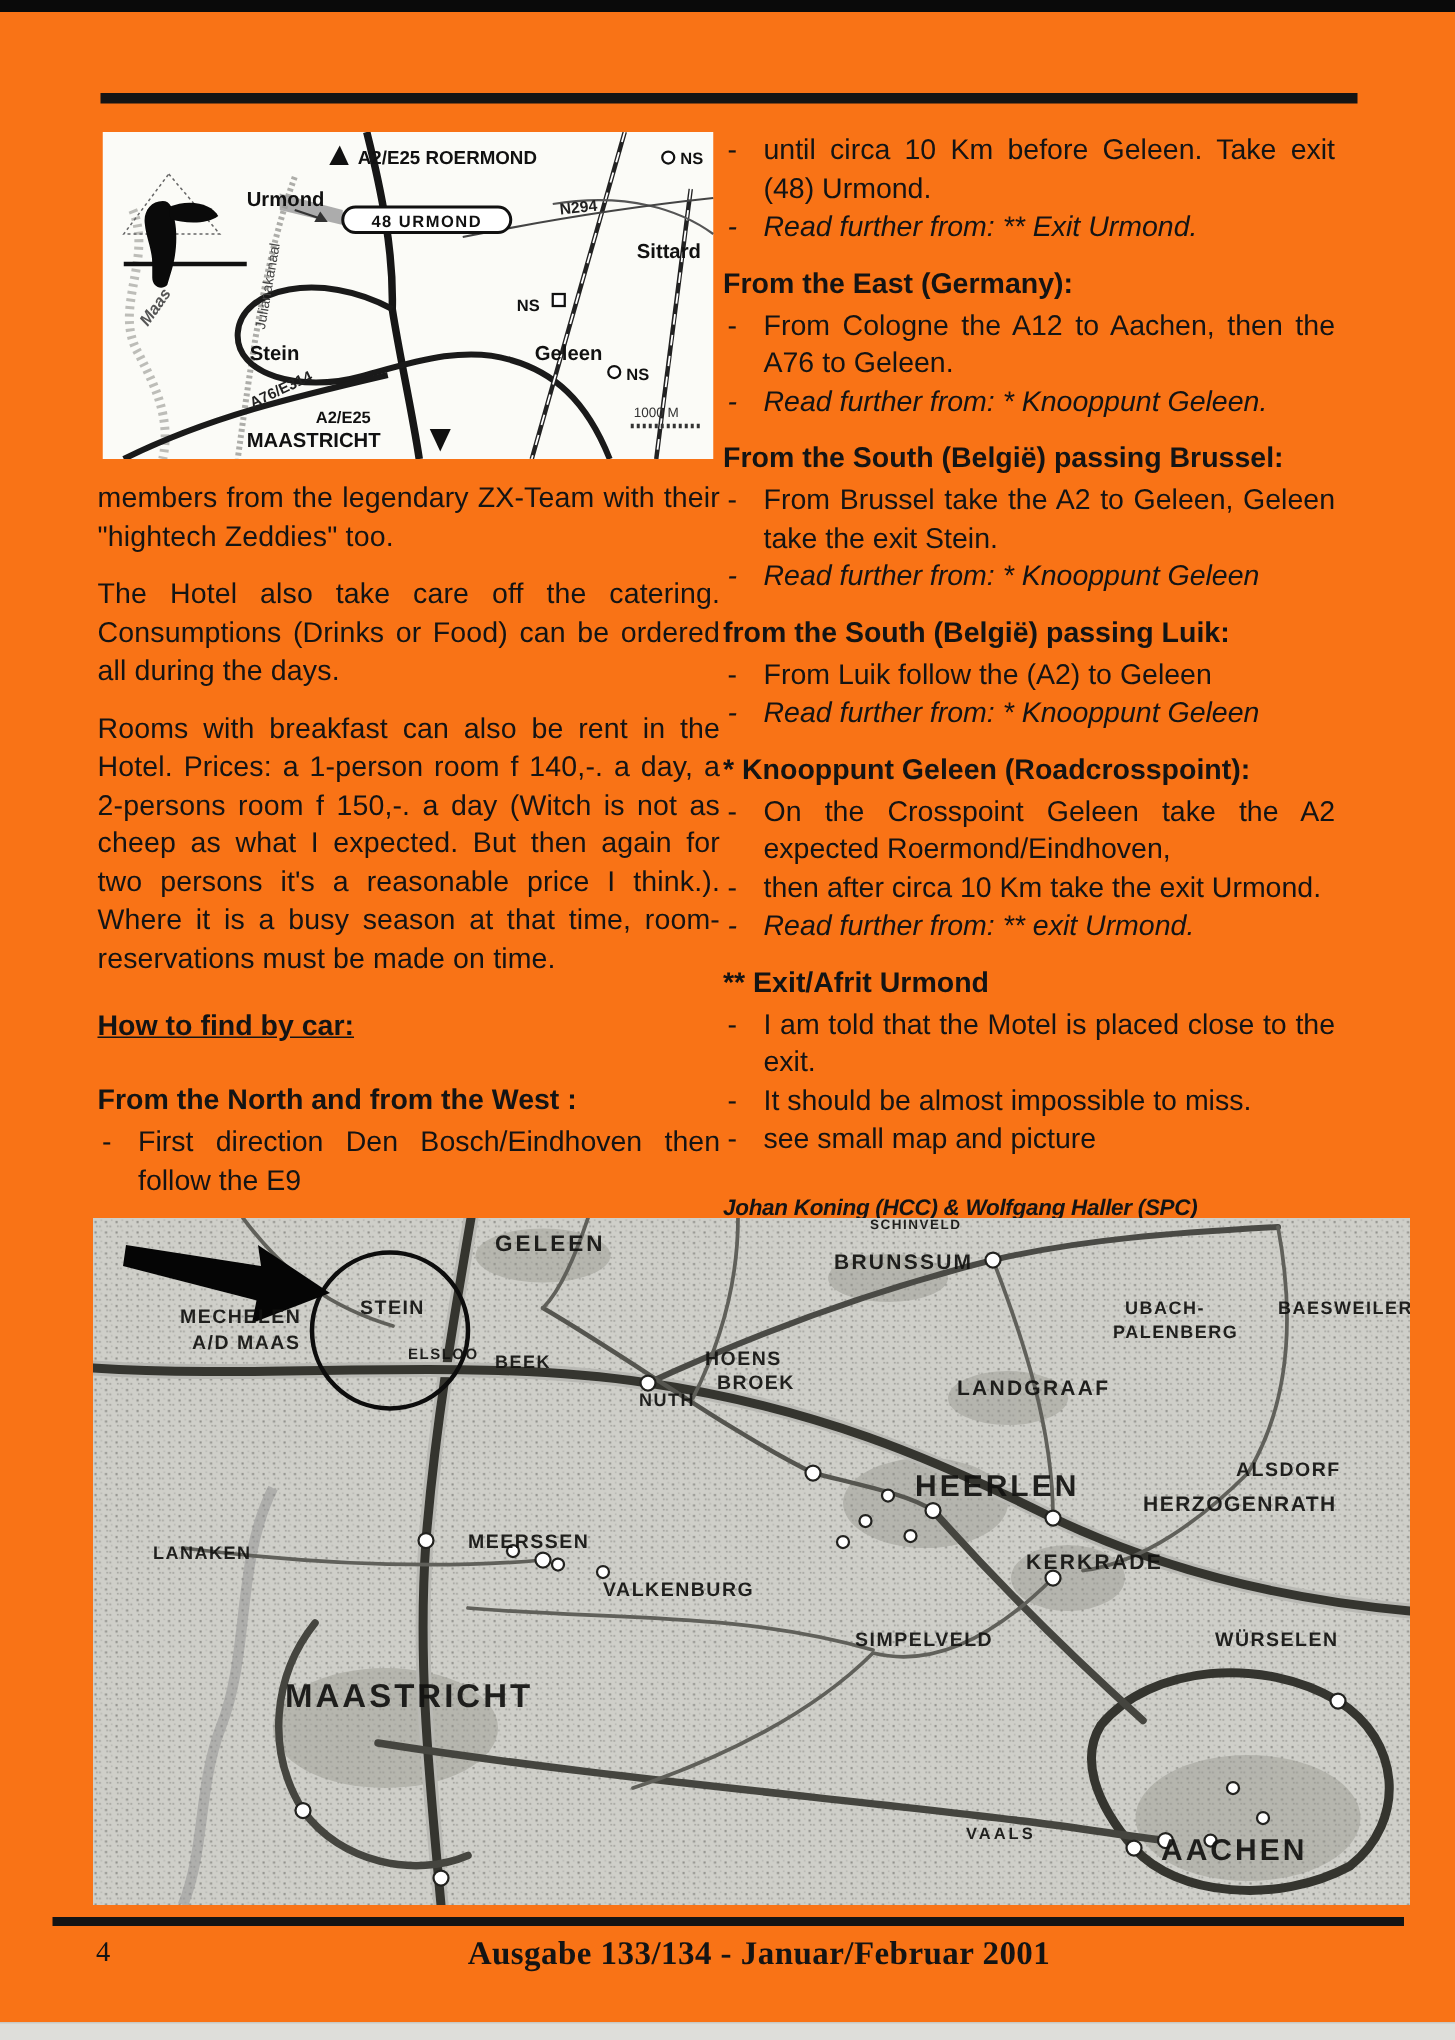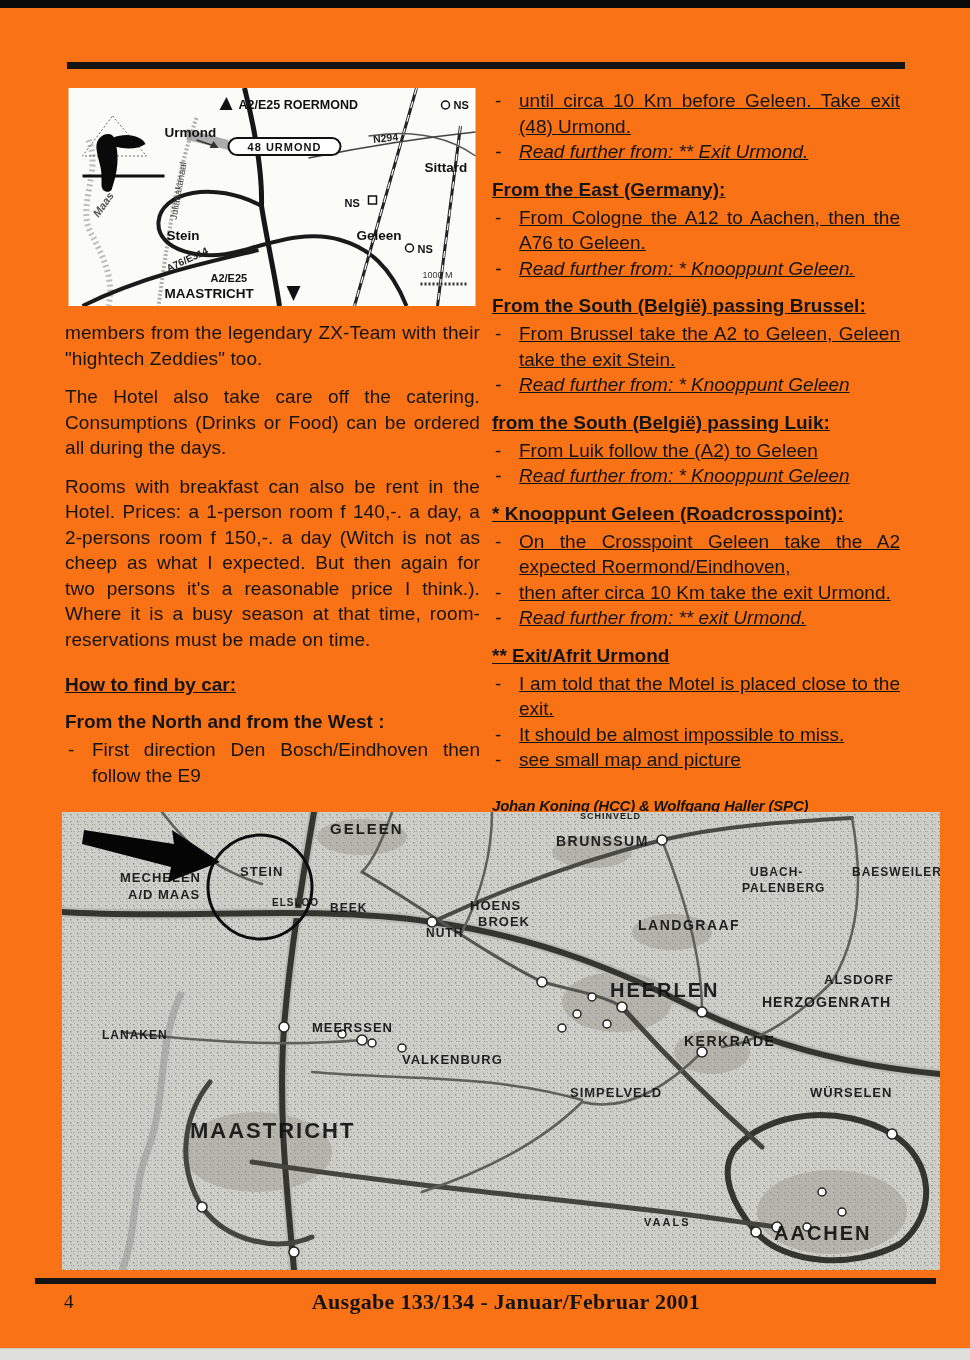--- a/index.html
+++ b/index.html
@@ -6,28 +6,28 @@
   .page {
     position:relative; width:970px; height:1360px; margin:0 auto;
     background:#f97316; overflow:hidden;
     font-family:"Liberation Sans", sans-serif; color:#141414;
   }
   .scan-bar-top { position:absolute; top:0; left:0; width:100%; height:8px; background:#0a0a0a; }
   .scan-bar-bottom { position:absolute; bottom:0; left:0; width:100%; height:11px; background:#dededa; border-top:1px solid #c9c9c4; }
   .rule-top { position:absolute; top:62px; left:67px; width:838px; height:7px; background:#141414; }
 
   .col-left  { position:absolute; left:65px;  top:88px; width:415px; }
-  .col-right { position:absolute; left:492px; top:88px; width:408px;text-decoration:underline; }
+  .col-right { position:absolute; left:482px; top:88px; width:408px; }
 
   .smallmap { display:block; width:410px; height:218px; margin:0 0 14px 2px; }
   svg text { font-family:"Liberation Sans", sans-serif; }
 
   p.body { font-size:19px; line-height:25.5px; text-align:justify; margin:0 0 13px 0; letter-spacing:.1px; }
   .heading { font-weight:bold; font-size:19px; line-height:25px; margin:12px 0 3px 0; }
-  .heading.underline { text-decoration:underline; margin-top:20px; margin-bottom:12px; }
+  .heading.underline { text-decoration:underline; margin-top:20px; margin-bottom:24px; }
   .bullet { position:relative; padding-left:27px; font-size:19px; line-height:25.5px; text-align:justify; }
   .bullet::before { content:"-"; position:absolute; left:3px; top:0; }
   .bullet.italic { font-style:italic; }
   .section { margin-bottom:11px; }
   .byline { font-weight:bold; font-style:italic; font-size:15px; margin-top:24px; letter-spacing:-.2px; }
 
   .bigmap { position:absolute; left:62px; top:812px; width:878px; height:458px; }
 
   .footer-rule  { position:absolute; left:35px; top:1278px; width:901px; height:6px; background:#141414; }
   .footer-page  { position:absolute; left:64px; top:1291px; font-family:"Liberation Serif", serif; font-size:19px; }

